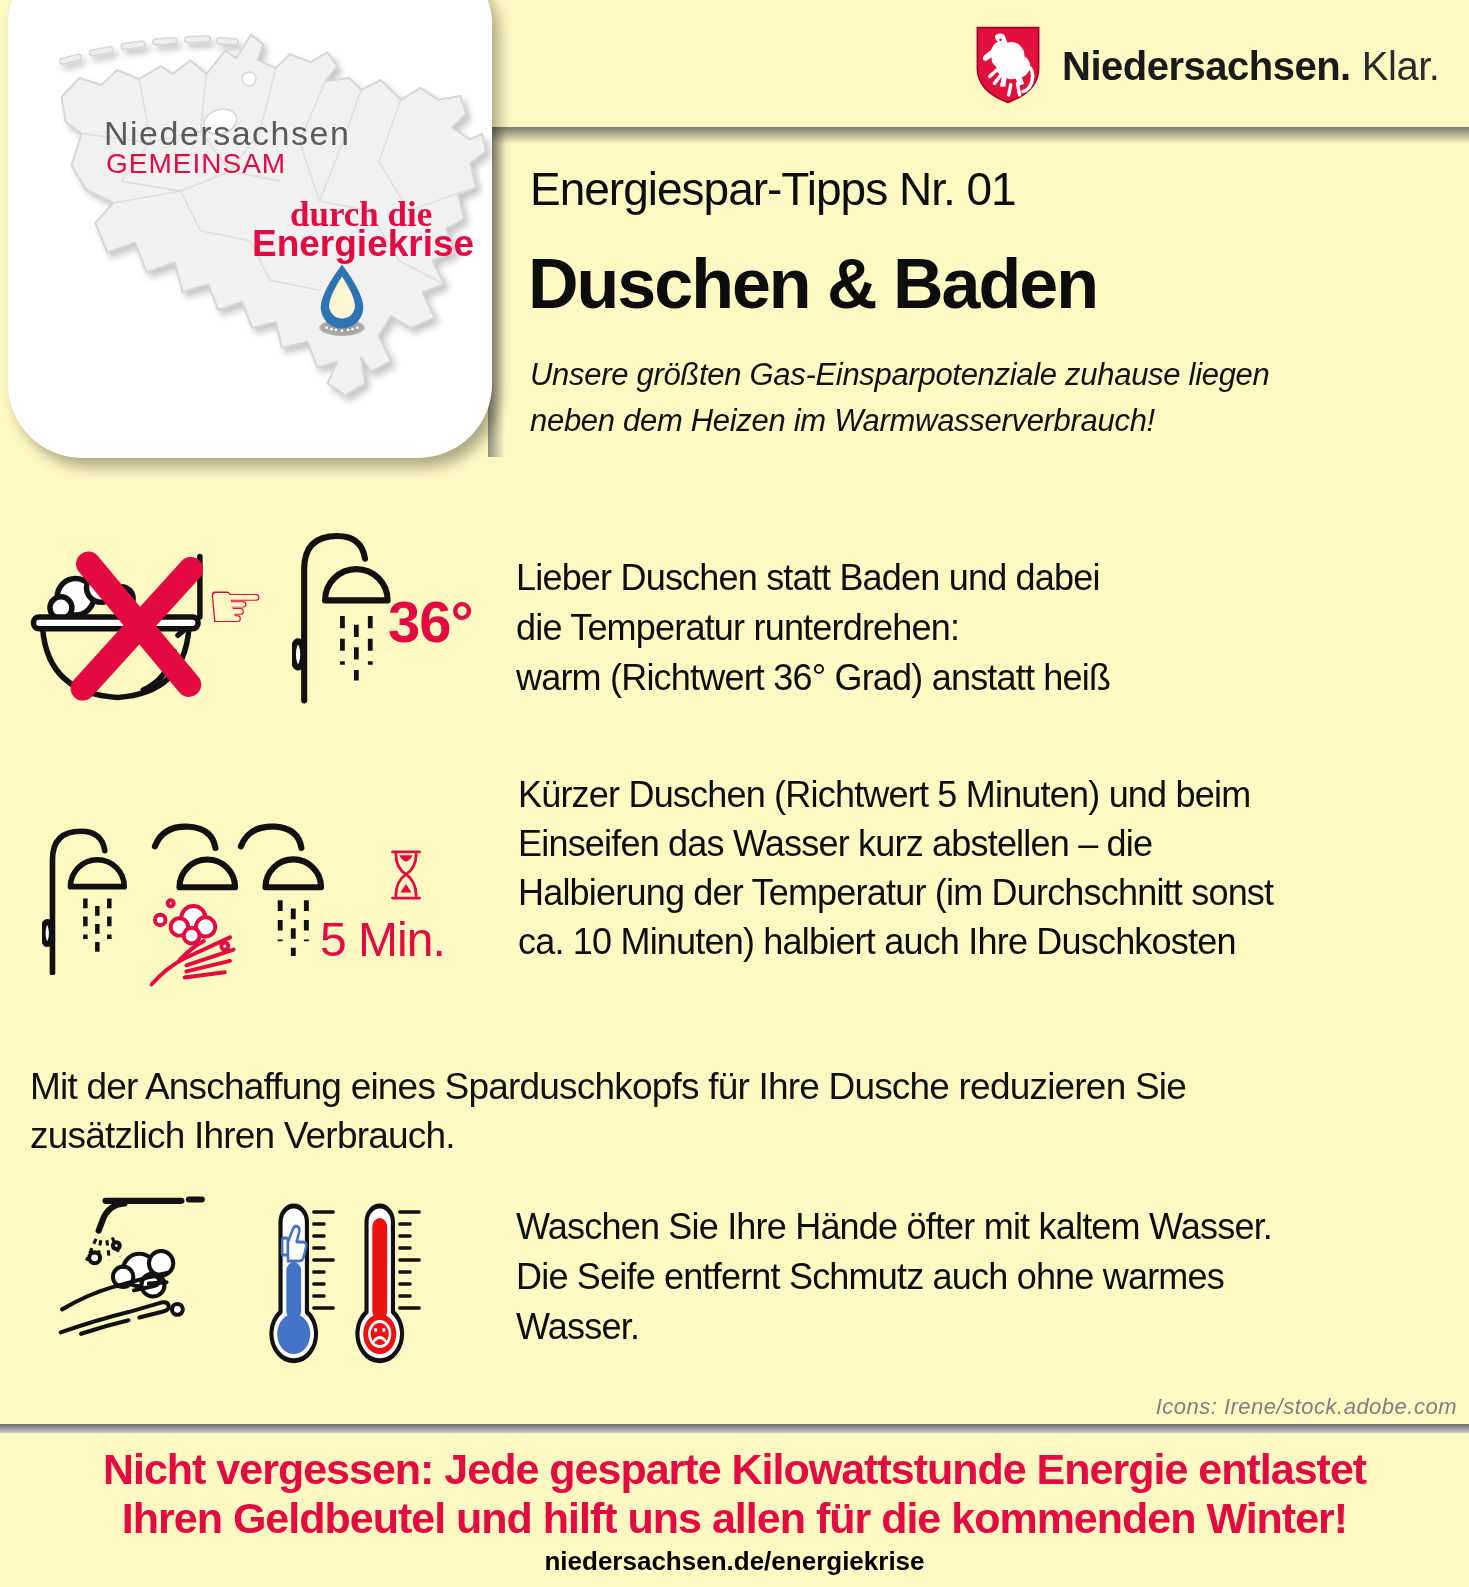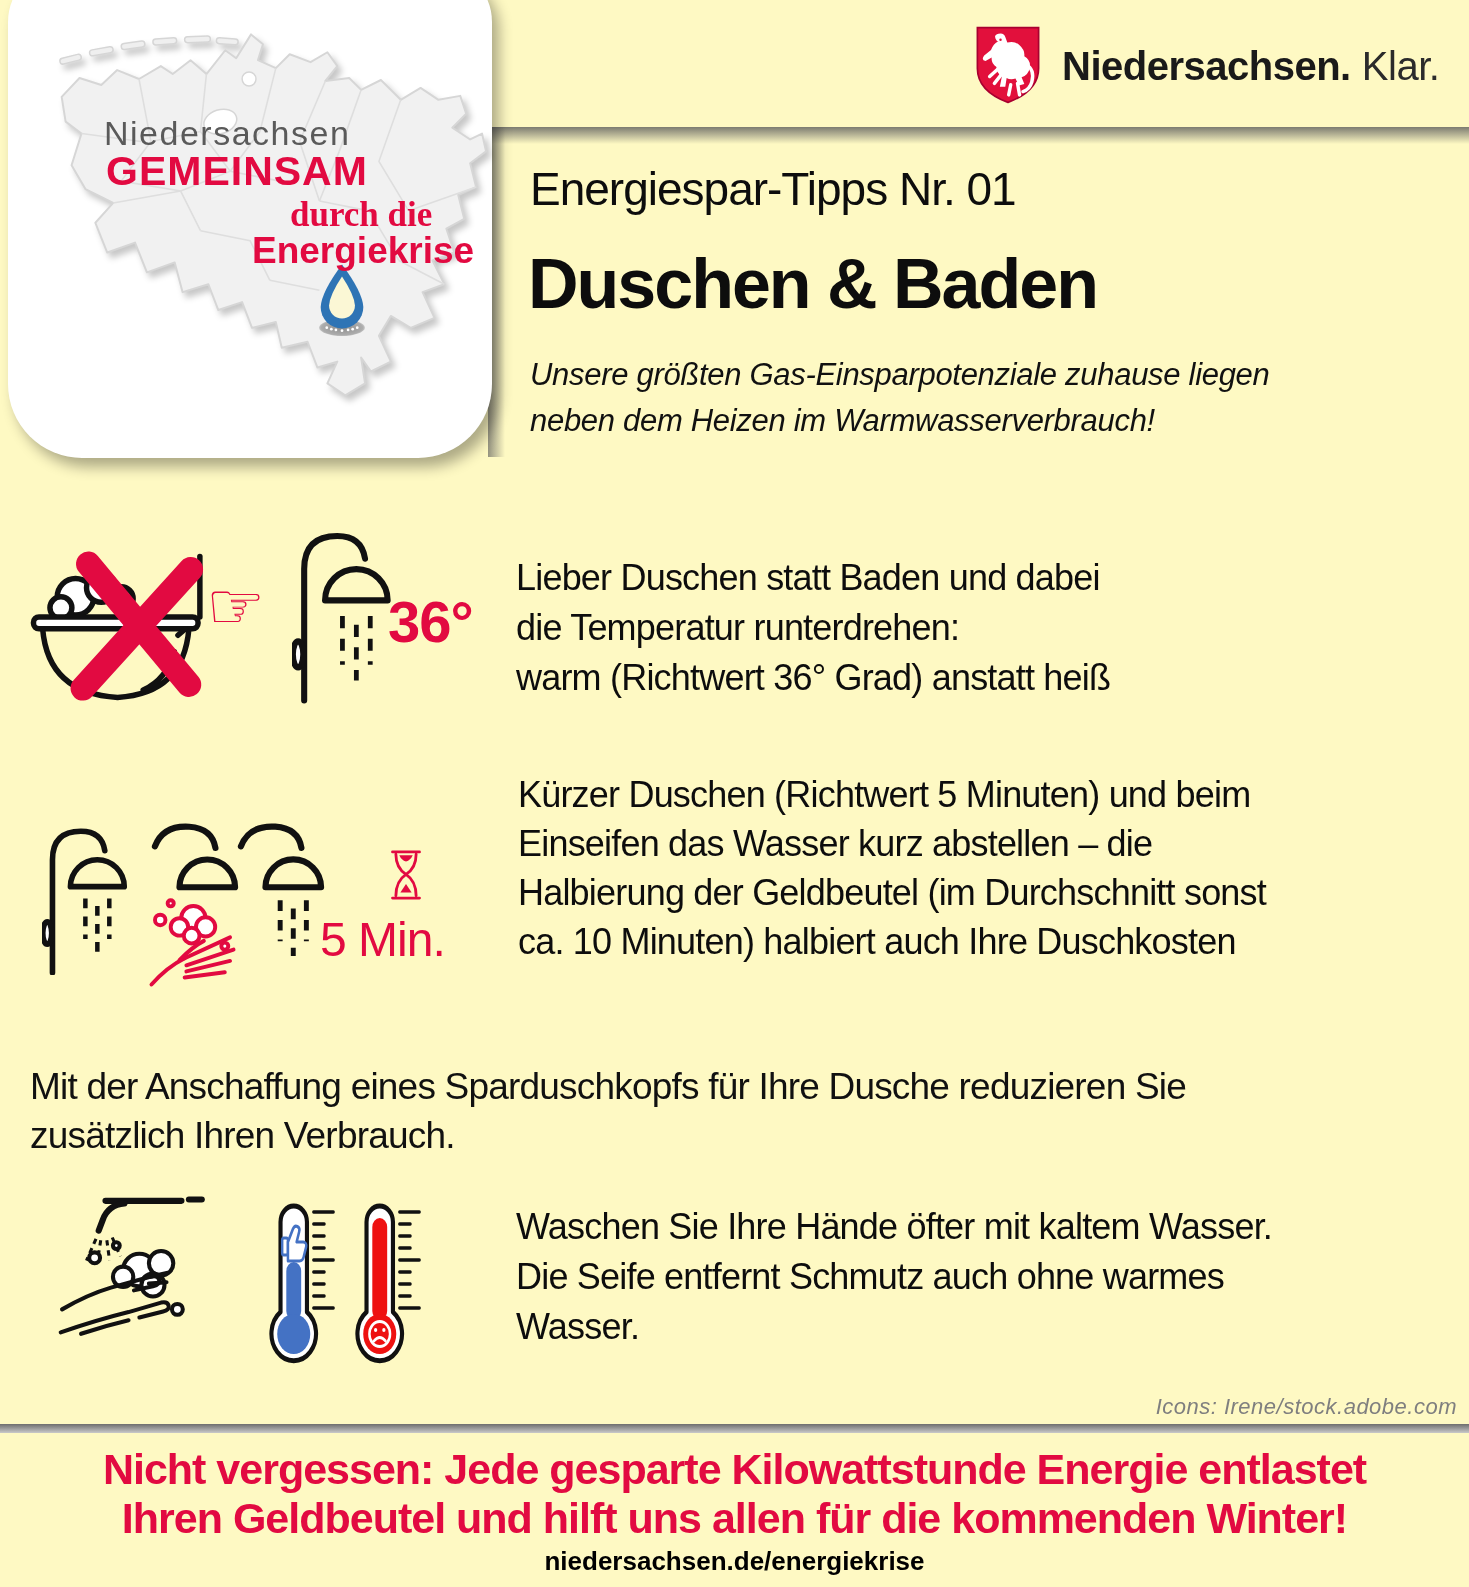--- a/index.html
+++ b/index.html
@@ -19,23 +19,23 @@
     background:linear-gradient(to right, rgba(92,92,92,.65), rgba(255,255,255,0));}
   
   .badge-card{
     left:8px; top:-34px; width:484px; height:492px; background:#fff;
     border-radius:56px 56px 74px 74px;
     box-shadow:7px 9px 14px rgba(0,0,0,.32);
   }
   .map-svg{left:14px; top:16px; width:466px; height:428px;
     filter:drop-shadow(4px 5px 3px rgba(0,0,0,.22));}
   .badge-region{left:104px; top:114px; font-size:34px; color:#5a5a5a; letter-spacing:1.5px;}
-  .badge-l2{left:106px; top:148px; font-size:41px; font-weight:bold; color:var(--crimson); letter-spacing:1px;}
+  .badge-l2{left:106px; top:148px; font-size:28px; font-weight:normal; color:var(--crimson); letter-spacing:1px;}
   .badge-l3{left:290px; top:195px; font-size:35px; font-weight:bold; color:var(--crimson);font-family:Liberation Serif, serif;}
-  .badge-l4{left:252px; top:223px; font-size:37px; font-weight:bold; color:var(--crimson);margin-top:7px;}
+  .badge-l4{left:252px; top:223px; font-size:37px; font-weight:bold; color:var(--crimson);}
   .flame{left:310px; top:260px; width:64px; height:82px;}
   
   .shield{left:974px; top:22px; width:68px; height:86px;}
   .brand-text{left:1062px; top:44px; font-size:40px; white-space:nowrap;}
   .brand-name{font-weight:bold; color:#1a1a1a; letter-spacing:-0.5px;}
   .brand-claim{font-weight:normal; color:#2b2b2b; letter-spacing:-0.5px;}
   
   .kicker{left:530px; top:162px; font-size:46px; letter-spacing:-1px; color:#0d0d0d;}
   .title{left:528px; top:244px; font-size:70px; font-weight:800; letter-spacing:-2px; color:#0d0d0d;}
   .subtitle{left:530px; top:352px; font-size:31px; font-style:italic; line-height:46px; letter-spacing:-0.3px;}
@@ -278,21 +278,21 @@
     </g>
     <path d="M20,11 Q24,20 32,22 Q40,20 44,11 Z" fill="#e20a41"></path>
     <path d="M22,77 L42,77 L32,62 Z" fill="#e20a41"></path>
   </svg>
 
   <div class="abs time-label">5 Min.</div>
 
   <div class="abs body-text tip2-text">
     <div>Kürzer Duschen (Richtwert 5 Minuten) und beim</div>
     <div>Einseifen das Wasser kurz abstellen – die</div>
-    <div>Halbierung der Geldbeutel (im Durchschnitt sonst</div>
+    <div>Halbierung der Temperatur (im Durchschnitt sonst</div>
     <div>ca. 10 Minuten) halbiert auch Ihre Duschkosten</div>
   </div>
 
   <div class="abs paragraph">
     <div>Mit der Anschaffung eines Sparduschkopfs für Ihre Dusche reduzieren Sie</div>
     <div>zusätzlich Ihren Verbrauch.</div>
   </div>
 
   <svg class="abs" style="left:58px; top:1190px; width:156px; height:156px;" viewBox="0 0 230 230">
     <g stroke="#111" stroke-width="9" fill="none" stroke-linecap="round" stroke-linejoin="round">

